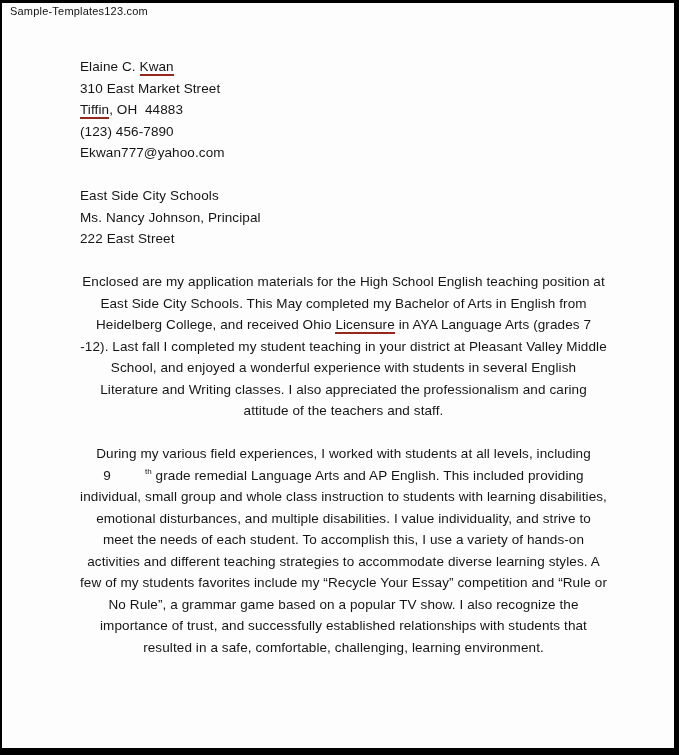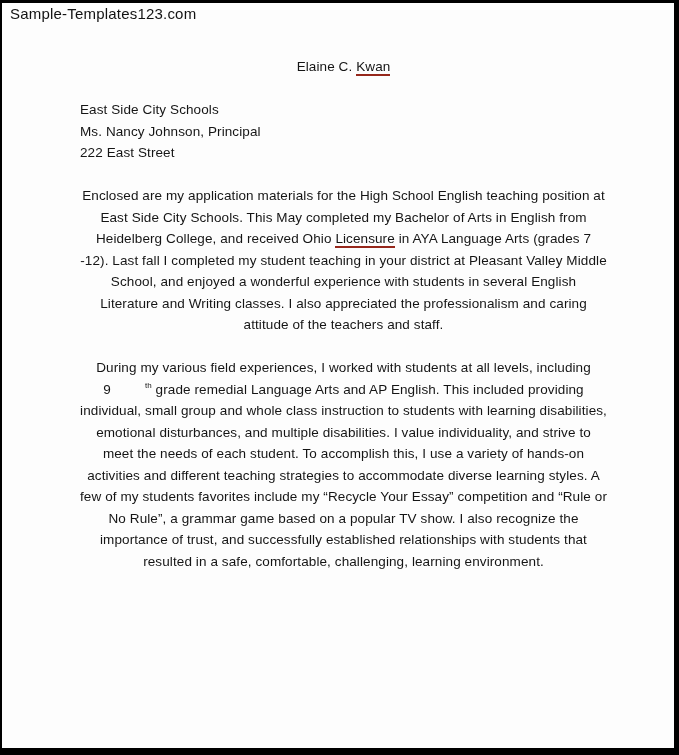--- a/index.html
+++ b/index.html
@@ -25,35 +25,35 @@
     background: var(--page-bg);
     border-top: 3px solid var(--border);
     border-left: 2px solid var(--border);
     border-right: 5px solid var(--border);
     border-bottom: 7px solid var(--border);
   }
   .watermark {
     position: absolute;
     top: 2px;
     left: 8px;
-    font-size: 15px;
+    font-size: 11px;
     letter-spacing: 0.2px;
     color: #121212;
   }
   .letter {
     position: absolute;
     top: 53px;
     left: 78px;
     width: 527px;
     font-size: 13.5px;
     line-height: 21.5px;
     color: var(--text);
     letter-spacing: 0.1px;
   }
-  .sender-block { text-align: center; }
+  .sender-block { text-align: left; }
   .gap-above { margin-top: 21.5px; }
   .misspelled {
     border-bottom: 2px solid var(--spellcheck-underline);
     padding-bottom: 0px;
   }
   .para { text-align: center; }
   sup.ordinal {
     font-size: 8px;
     line-height: 0;
     vertical-align: super;
@@ -64,20 +64,24 @@
 <body>
 
 <div class="page">
 
   <div class="watermark">Sample-Templates123.com</div>
 
   <div class="letter">
 
     <div class="sender-block">
       <div><span>Elaine C. </span><span class="misspelled">Kwan</span></div>
+      <div>310 East Market Street</div>
+      <div><span class="misspelled">Tiffin</span><span>, OH&nbsp; 44883</span></div>
+      <div>(123) 456-7890</div>
+      <div>Ekwan777@yahoo.com</div>
     </div>
 
 
     <div class="gap-above">
       <div>East Side City Schools</div>
       <div>Ms. Nancy Johnson, Principal</div>
       <div>222 East Street</div>
     </div>
 
 

